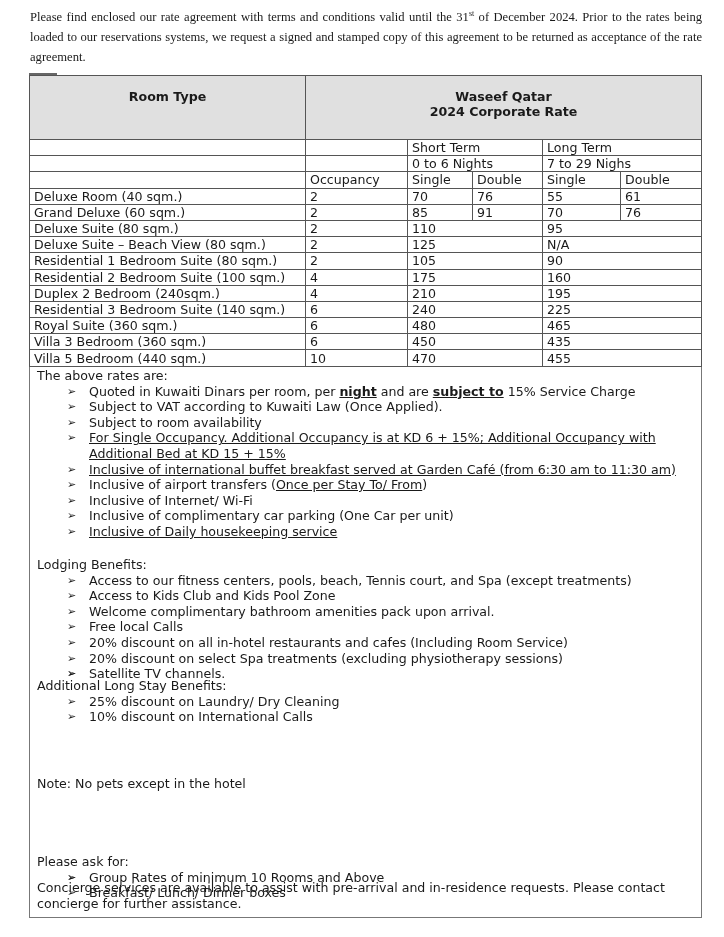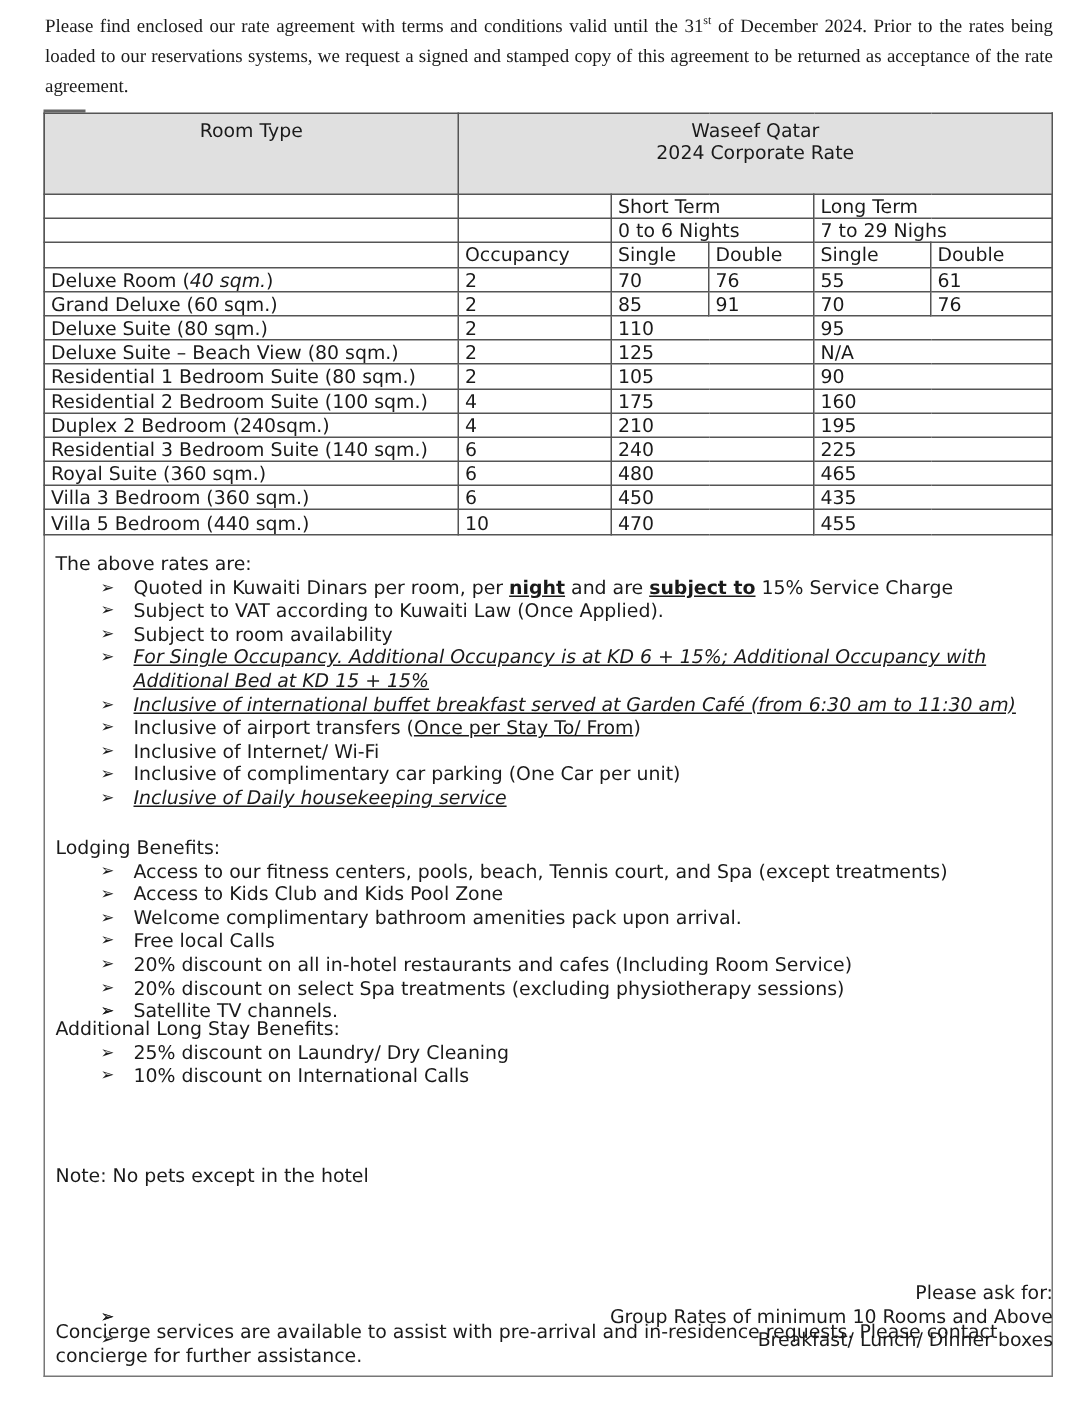--- a/index.html
+++ b/index.html
@@ -19,29 +19,29 @@
   .topmark { position: absolute; left: 29px; top: 73px; width: 28px; height: 2px; background: #666; }
   table.rates {
     position: absolute; left: 29px; top: 75px; width: 672px;
     border-collapse: collapse; table-layout: fixed; font-size: 12.6px;
   }
   table.rates td, table.rates th {
     border: 1px solid #555; padding: 0 4px; height: 15.2px; line-height: 15px;
     white-space: nowrap; overflow: hidden;
   }
   table.rates th.hdr {
-    background: #e0e0e0; font-weight: normal; height: 50px; vertical-align: top; padding-top: 3px;
+    background: #e0e0e0; font-weight: bold; height: 50px; vertical-align: top; padding-top: 13px;
   }
   table.rates td.c { }
   .section { position: absolute; left: 37px; width: 665px; line-height: 15.6px; font-size: 12.6px; }
   .section ul { list-style: none; margin: 0; padding: 0; }
   .section li { position: relative; padding-left: 52px; }
   .section li .bullet { position: absolute; left: 30px; top: 0; font-size: 11px; }
   .u { text-decoration: underline; }
-  .i { font-style: italic; }
+  .i { }
   .bu { font-weight: bold; text-decoration: underline; margin-top: 25px; }
 </style>
 </head>
 <body>
 
 <div class="intro"><span>Please find enclosed our rate agreement with terms and conditions valid until the 31</span><sup>st</sup><span> of December 2024. Prior to the rates being loaded to our reservations systems, we request a signed and stamped copy of this agreement to be returned as acceptance of the rate agreement.</span></div>
 
 <div class="topmark"></div>
 <div class="frame"></div>
 
@@ -189,20 +189,20 @@
   <ul>
     <li><span class="bullet">➢</span><span>25% discount on Laundry/ Dry Cleaning</span></li>
     <li><span class="bullet">➢</span><span>10% discount on International Calls</span></li>
   </ul>
 </div>
 
 <div class="section" style="top:776px;">Note: No pets except in the hotel</div>
 
 <div class="section" style="top:854px; width:655px;margin-top:26px;">Concierge services are available to assist with pre-arrival and in-residence requests. Please contact concierge for further assistance.</div>
 
-<div class="section" style="top:854px;text-align:right;">
+<div class="section" style="top:854px;">
   <div>Please ask for:</div>
   <ul>
     <li><span class="bullet">➢</span></li>
     <li><span class="bullet">➢</span><span>Group Rates of minimum 10 Rooms and Above</span></li>
     <li><span class="bullet">➢</span><span>Breakfast/ Lunch/ Dinner boxes</span></li>
   </ul>
 </div>
 
 </body></html>

